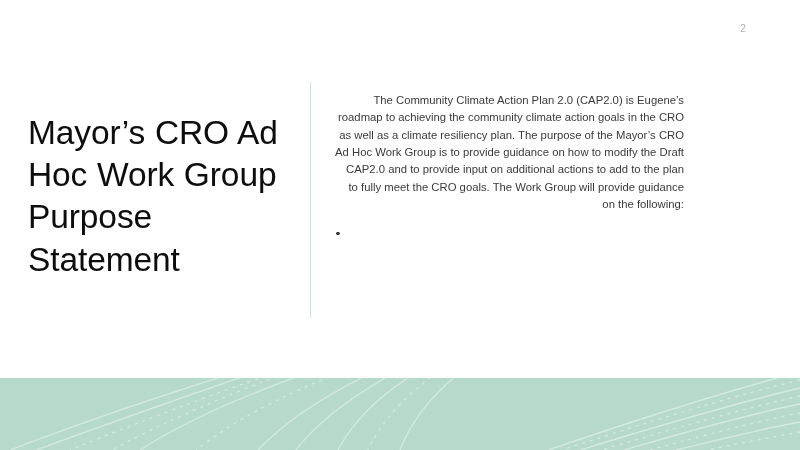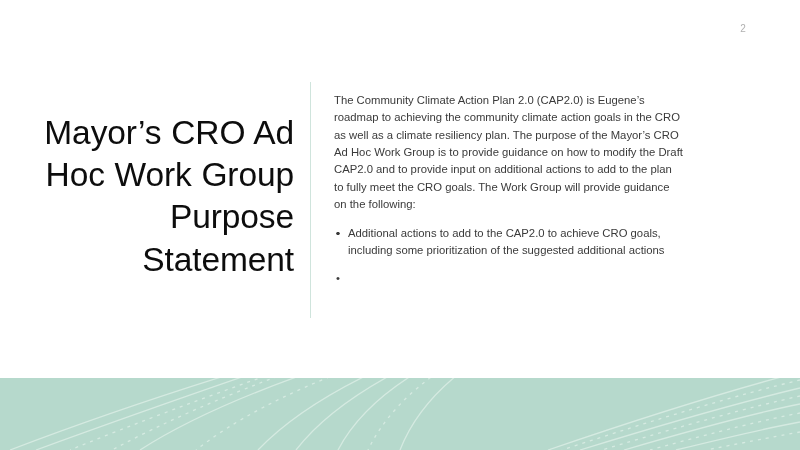--- a/index.html
+++ b/index.html
@@ -29,21 +29,20 @@
     line-height: 1;
     user-select: none;
   }
 
   
   #title-block {
     position: absolute;
     left: 28px;
     top: 112px;
     width: 266px;
-    text-align: right;
   }
   #slide-title {
     margin: 0;
     font-size: 33.5px;
     font-weight: 300;
     line-height: 1.26;
     color: #0d0d0d;
     letter-spacing: -0.1px;
     word-spacing: 0.5px;
   }
@@ -64,21 +63,21 @@
     left: 334px;
     top: 92px;
     width: 350px;
     color: #3a3a3a;
   }
   #intro-paragraph {
     margin: 0 0 10px 0;
     font-size: 11.3px;
     line-height: 1.535;
     color: #3a3a3a;
-    text-align: left;
+    text-align: right;
   }
   #bullet-list {
     list-style: none;
     margin: 0;
     padding: 0;
   }
   #bullet-list li {
     position: relative;
     padding-left: 14px;
     margin-bottom: 12px;
@@ -135,21 +134,20 @@
 
     <ul id="bullet-list">
       <li>
         <span class="bullet-marker">•</span>
       </li>
       <li>
         <span class="bullet-marker">•</span>
       </li>
       <li>
         <span class="bullet-marker">•</span>
-        <span>Additional actions to add to the CAP2.0 to achieve CRO goals, including some prioritization of the suggested additional actions</span>
       </li>
       <li>
         <span class="bullet-marker">•</span>
       </li>
     </ul>
   </div>
 
   <div id="bottom-band">
     <svg viewBox="0 0 800 72" preserveAspectRatio="none">
       <g fill="none" stroke="#d5eae1" stroke-width="1.3">

